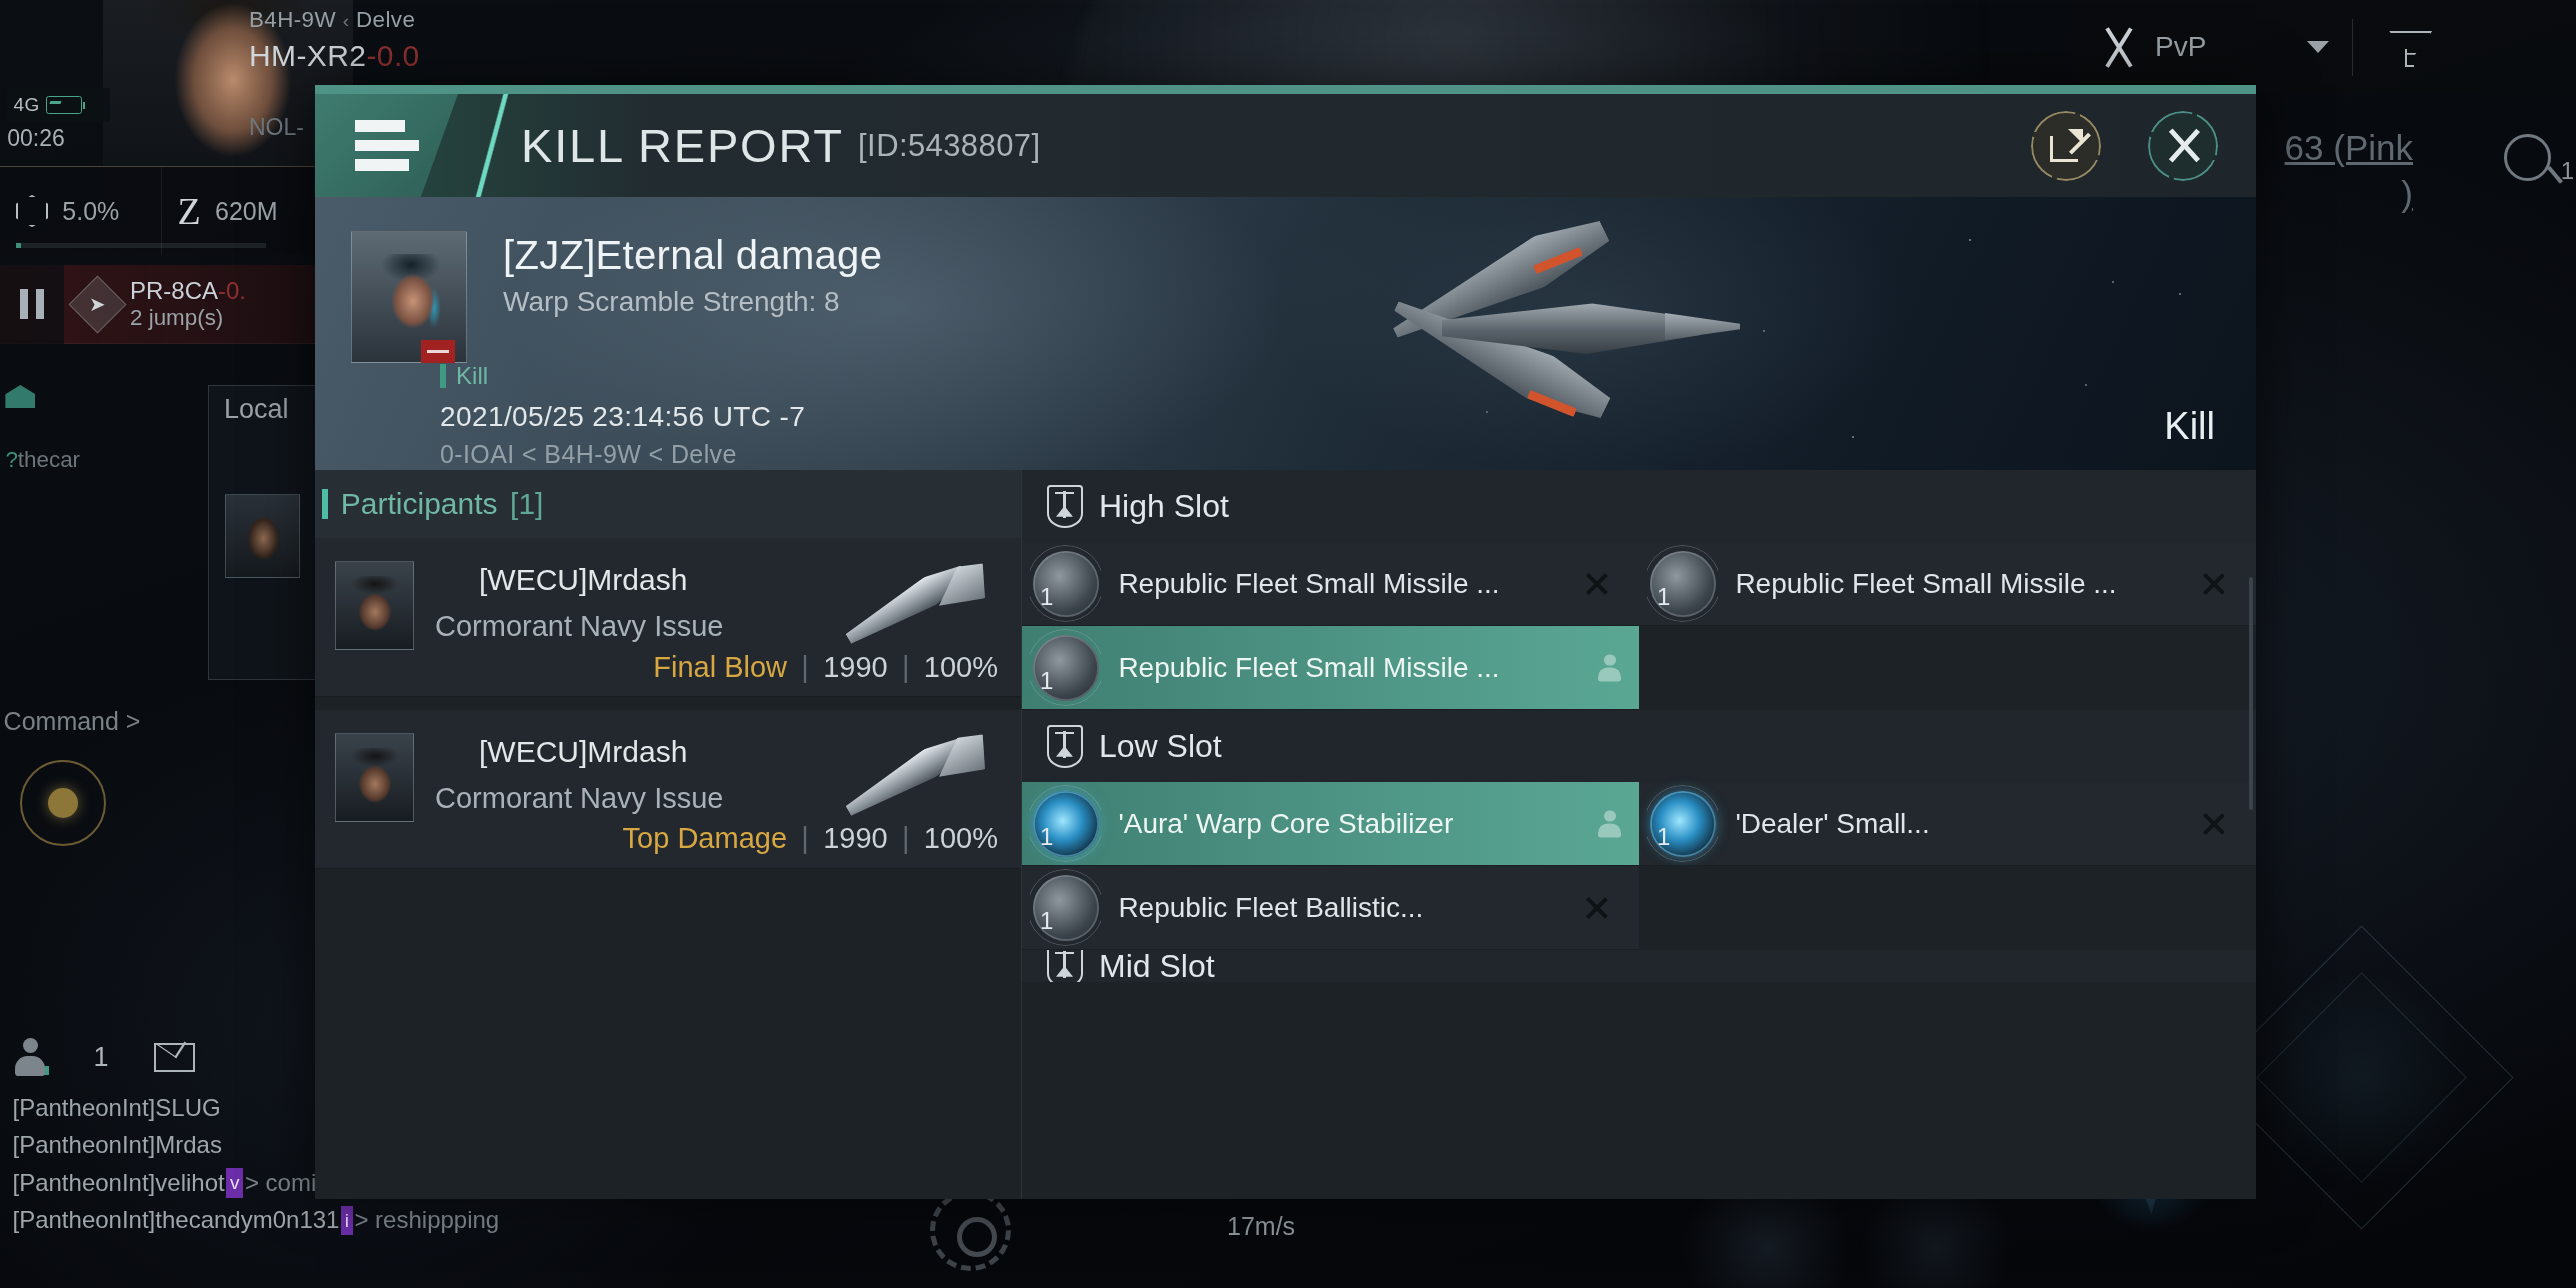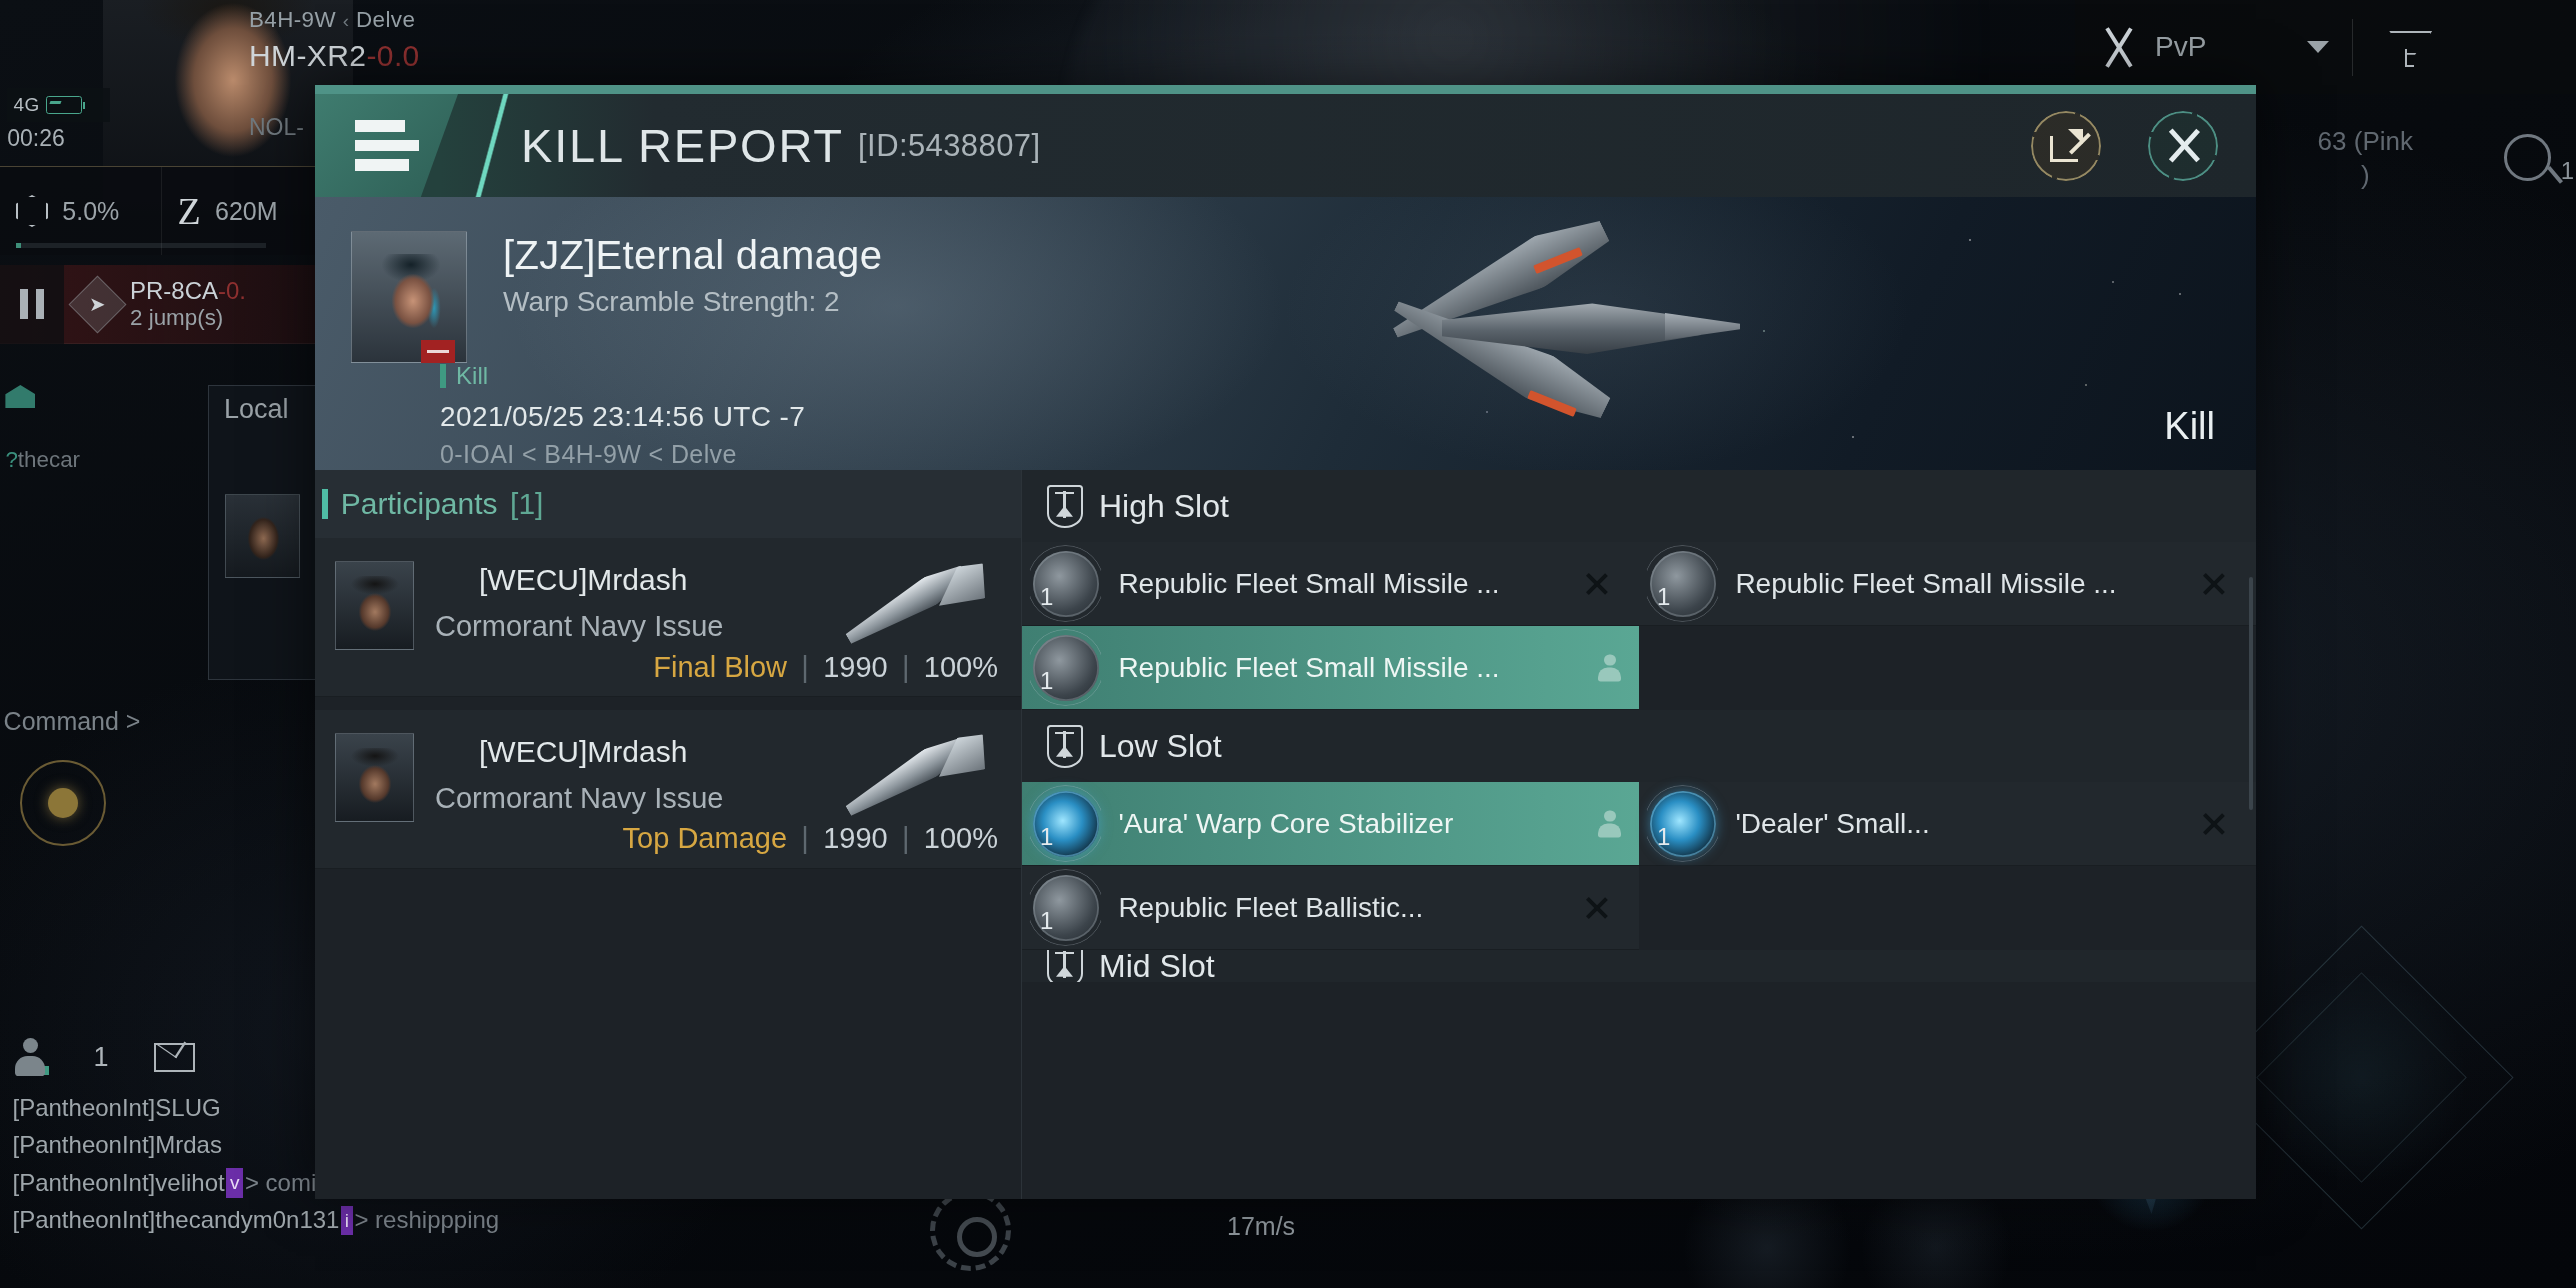--- a/index.html
+++ b/index.html
@@ -140,21 +140,21 @@
   .swords i:last-child  { transform:rotate(-32deg); }
   .pvp-label { font-size:28px; color:#9aa2a7; }
   .caret { width:0; height:0; border-left:11.6px solid transparent; border-right:11.6px solid transparent;
            border-top:12.5px solid #9aa2a7; margin-left:85px; }
   .sep-v { width:0.9px; height:57px; background:rgba(255,255,255,.13); }
   .funnel { width:39px; height:39px; margin:0 36px; position:relative; }
   .funnel:before{ content:""; position:absolute; left:0; top:3.6px; width:39px; height:19.7px;
      border:2.7px solid #aeb5ba; clip-path:polygon(0 0,100% 0,60% 100%,40% 100%); }
   .funnel:after { content:""; position:absolute; left:16px; top:21.5px; width:7.2px; height:16px;
      border-left:2.7px solid #aeb5ba; border-bottom:2.7px solid #aeb5ba; }
-  .pink-txt { position:absolute; right:163px; top:125px; font-size:26px; color:#606870; line-height:1.3; text-align:center; }
+  .pink-txt { position:absolute; right:163px; top:125px; font-size:35px; color:#606870; line-height:1.3; text-align:right;text-decoration:underline; }
   .magnify { position:absolute; right:25px; top:134px; width:47px; height:47px; }
   .magnify:before { content:""; position:absolute; inset:0; border:3.6px solid #707880; border-radius:50%; }
   .magnify:after  { content:""; position:absolute; right:-5.4px; bottom:-3.6px; width:3.6px; height:19.7px; background:#707880; transform:rotate(-40deg); }
   .magnify em { position:absolute; right:-23px; bottom:-3.6px; font-size:24px; color:#8d959b; font-style:normal; }
 
   .ship-hud-r {
     position:absolute; right:107px; top:970px; width:215px; height:215px;
     border:1.8px solid rgba(120,160,175,.25); transform:rotate(45deg);
     background:radial-gradient(circle,rgba(60,110,125,.14),rgba(0,0,0,0) 70%);
   }
@@ -514,21 +514,21 @@
           </span>
       </div>
     </div>
   </div>
 
   <div class="hero">
     <div class="stars"></div>
     <div class="victim-av"></div>
     <div class="victim-flag"></div>
     <div class="victim-name">[ZJZ]Eternal damage</div>
-    <div class="victim-sub">Warp Scramble Strength: 2</div>
+    <div class="victim-sub">Warp Scramble Strength: 8</div>
     <div class="kill-tag">
         <em></em>
         <span>Kill</span>
       </div>
     <div class="kill-time">2021/05/25 23:14:56 UTC -7</div>
     <div class="kill-loc">0-IOAI &lt; B4H-9W &lt; Delve</div>
 
     <div class="hero-ship">
       <div class="wing1"></div>
         <div class="wing2"></div>

